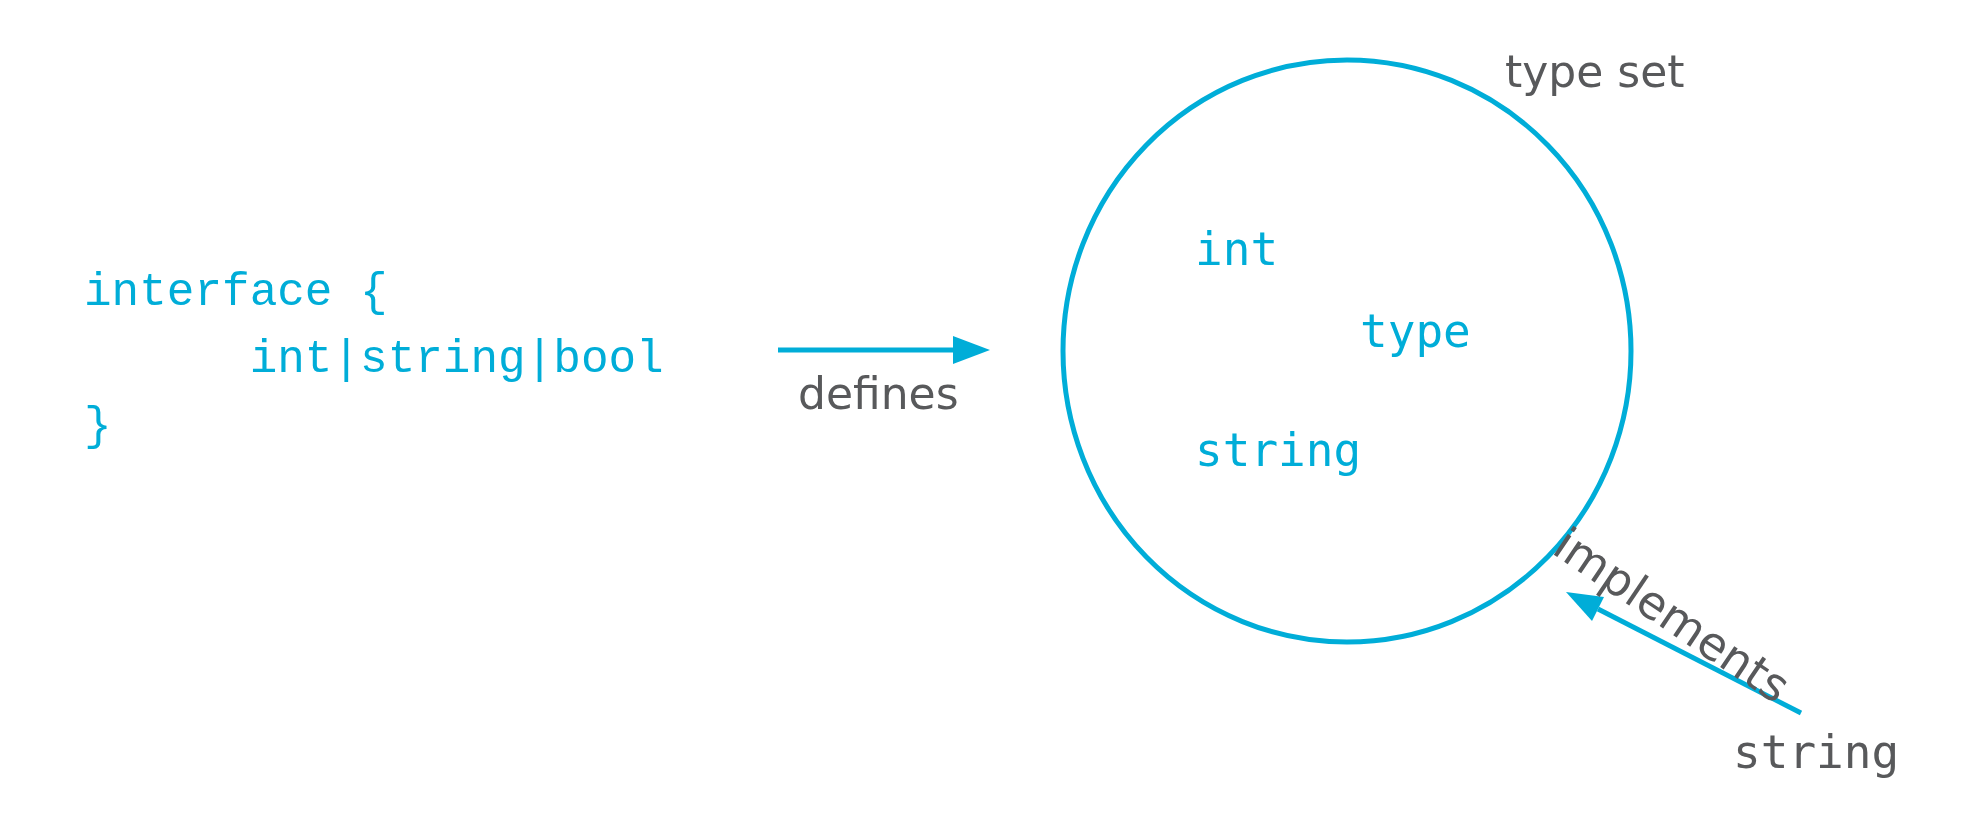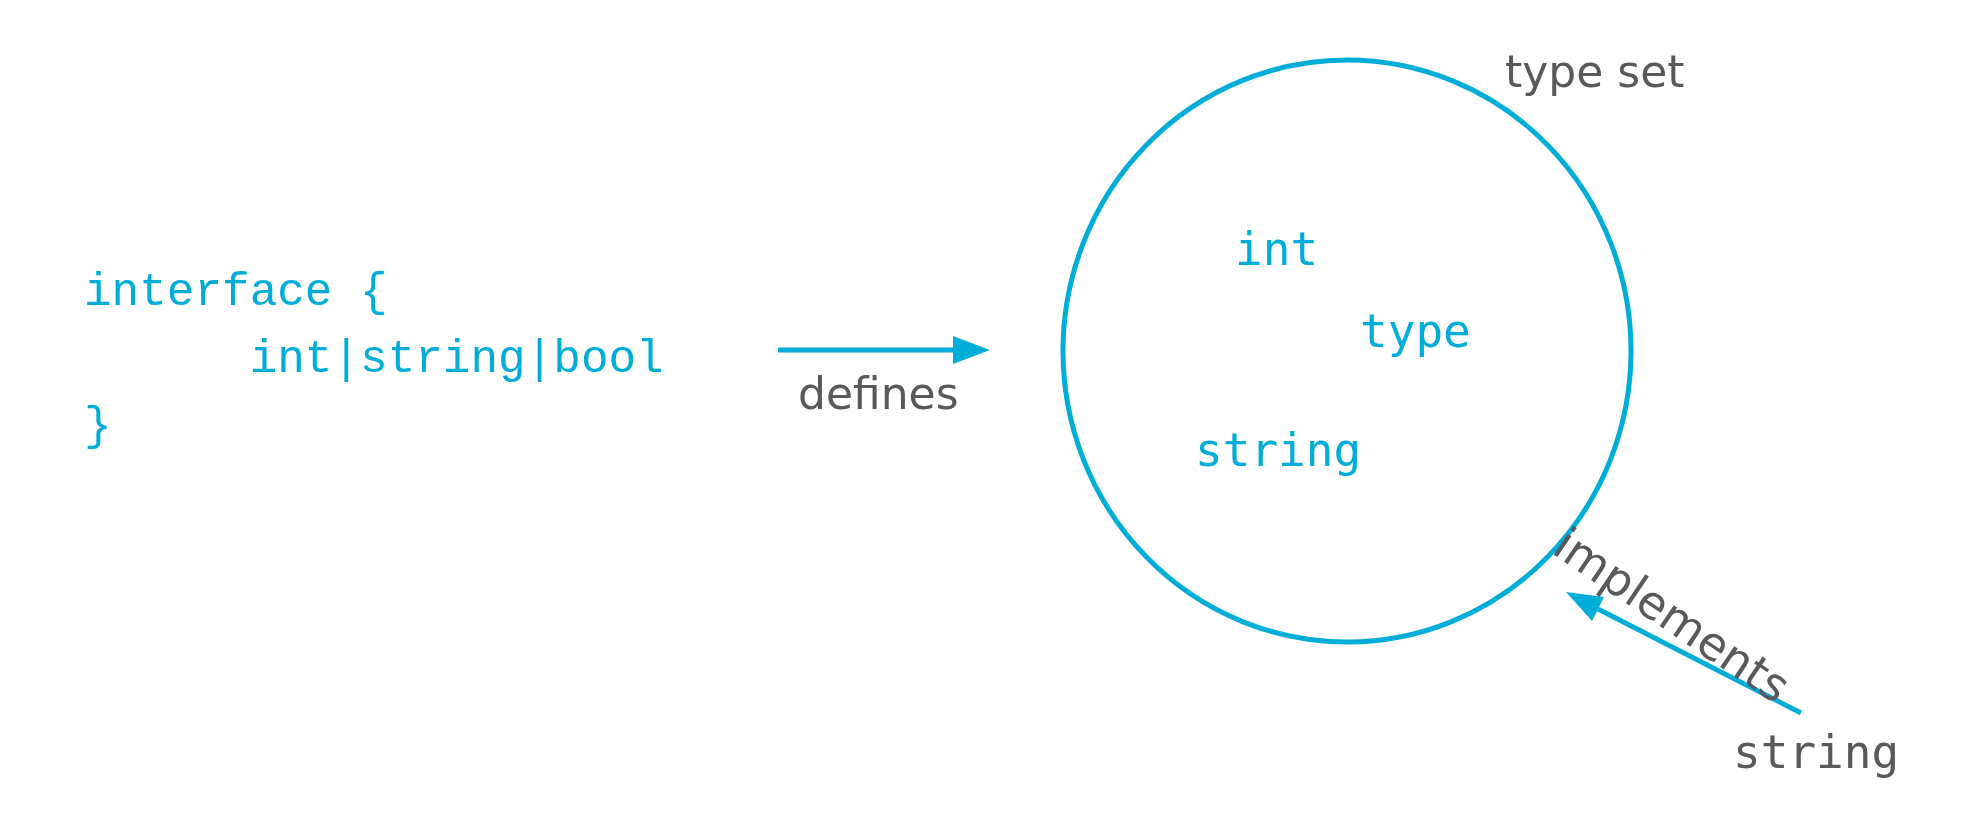--- a/index.html
+++ b/index.html
@@ -60,21 +60,21 @@
   .member {
     position: absolute;
     font-family: "DejaVu Sans Mono", "Liberation Mono", monospace;
     font-size: 46px;
     line-height: 1;
     color: var(--accent);
     white-space: nowrap;
   }
   .label-defines { left: 798px; top: 372px; }
   .label-typeset { left: 1505px; top: 50px; }
-  .member-int    { left: 1235px; top: 226px; }
+  .member-int    { left: 1195px; top: 226px; }
   .member-bool   { left: 1360px; top: 308px; }
   .member-string { left: 1195px; top: 427px; }
   .label-implements {
     left: 1572px; top: 520px;
     font-size: 46px;
     transform: rotate(34deg);
     transform-origin: 0 0;
   }
   .external-type {
     position: absolute;

